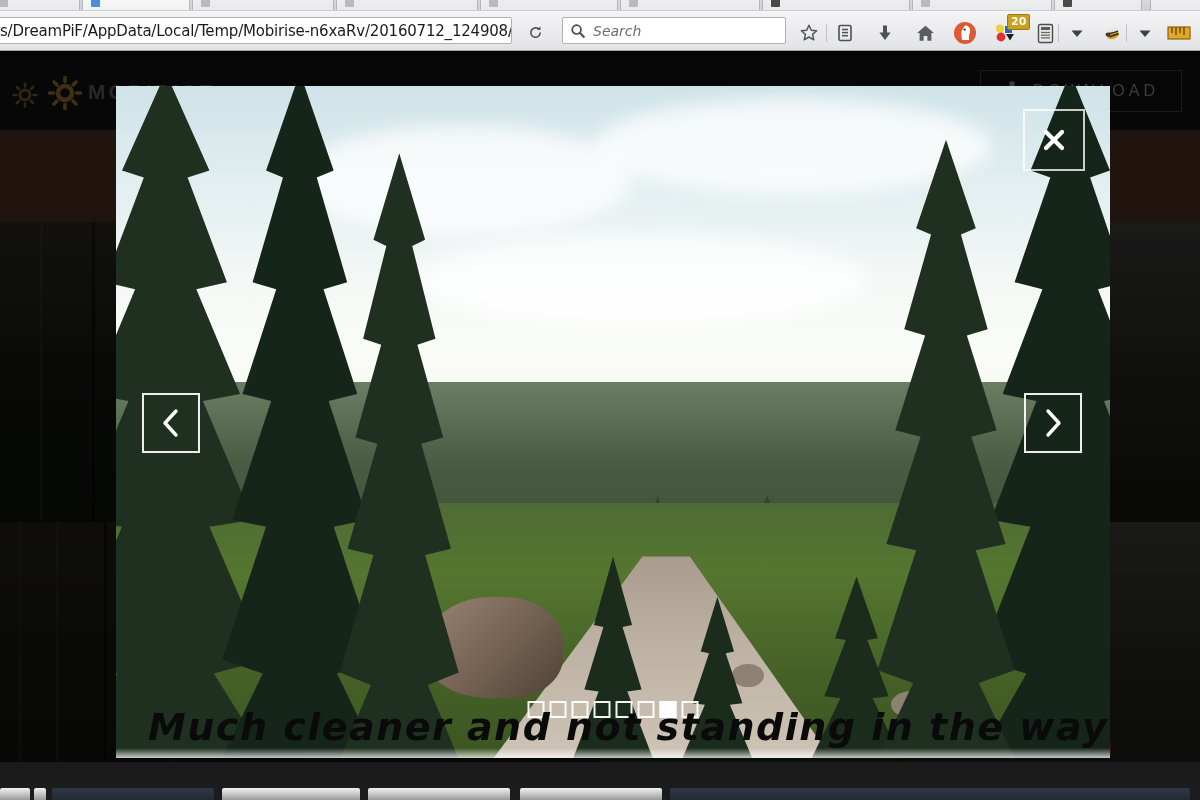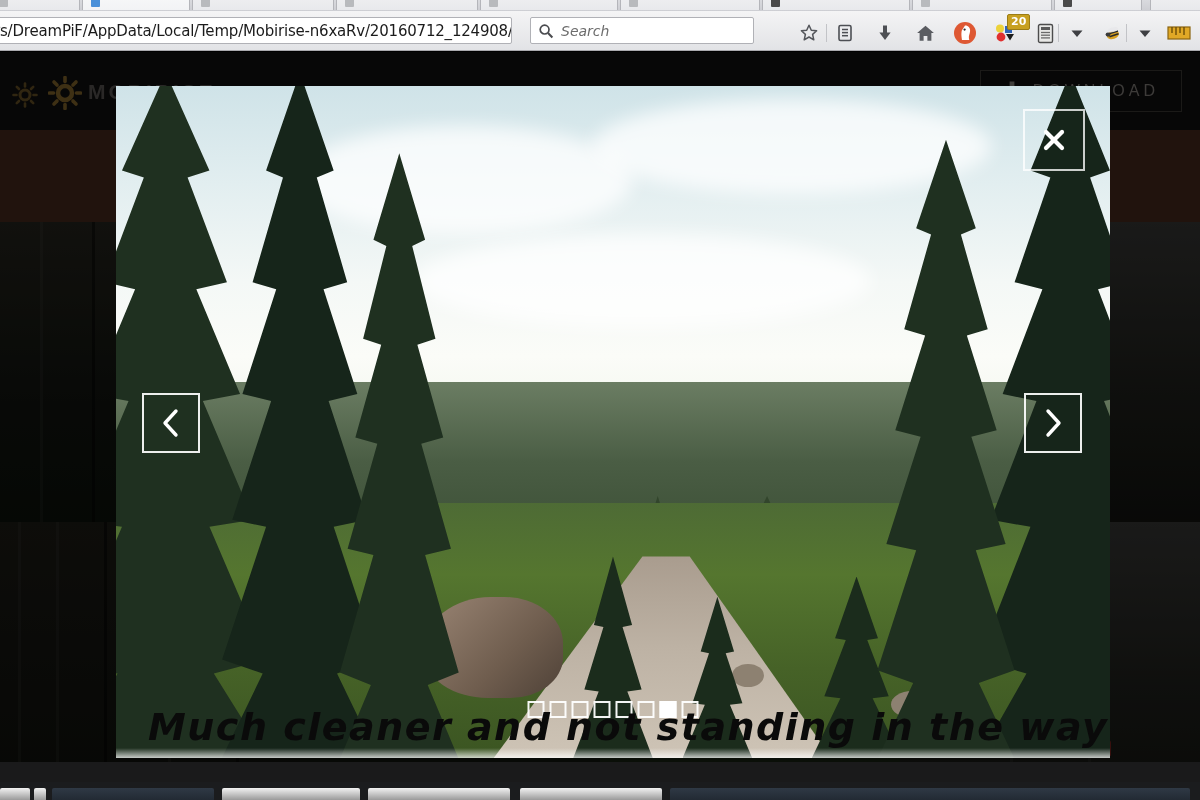--- a/index.html
+++ b/index.html
@@ -45,21 +45,21 @@
     position: absolute; left: 6px; top: 4px;
     font-size: 15px; color: #1b1b1b; white-space: nowrap;
     font-family: "DejaVu Sans", sans-serif;
     letter-spacing: -0.2px;
   }
   #reload-btn {
     position: absolute; left: 520px; top: 11px; width: 30px; height: 20px;
     display: flex; align-items: center; justify-content: center;
   }
   #searchbar {
-    position: absolute; left: 530px; top: 6px; width: 224px; height: 27px;
+    position: absolute; left: 562px; top: 6px; width: 224px; height: 27px;
     background: #fff; border: 1px solid #b0b1b6; border-radius: 2px;
   }
   #search-icon-wrap { position: absolute; left: 7px; top: 5px; }
   #search-placeholder {
     position: absolute; left: 30px; top: 5px;
     font-size: 14px; font-style: italic; color: #6d6d6d;
     font-family: "DejaVu Sans", sans-serif;
   }
   .tb-btn {
     position: absolute; top: 11px; width: 26px; height: 22px;

